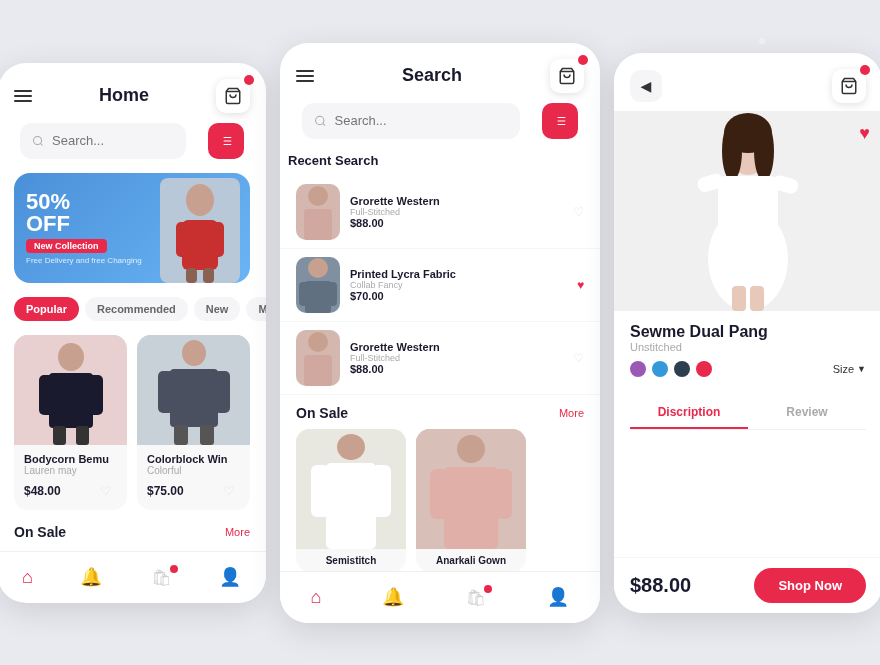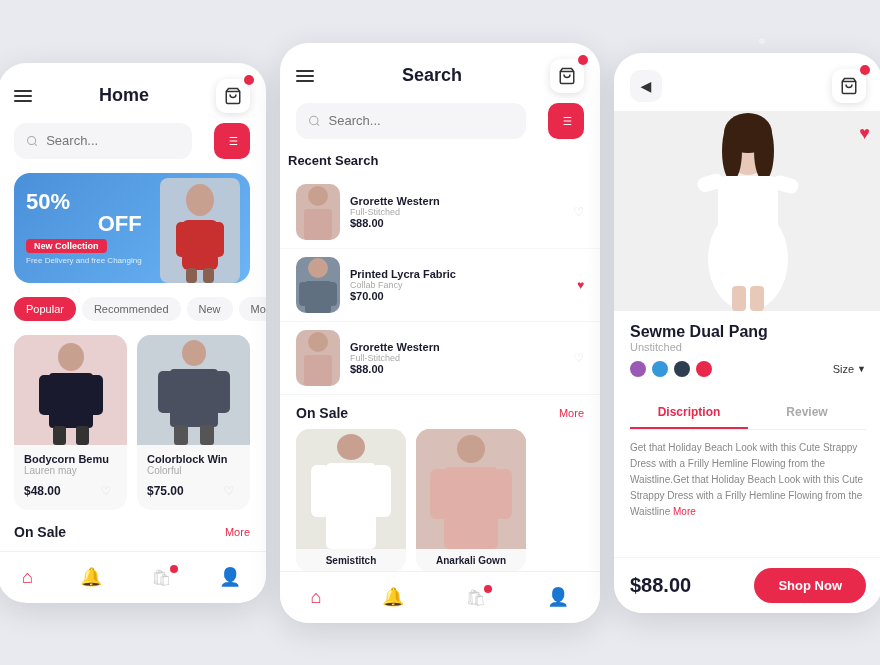--- a/index.html
+++ b/index.html
@@ -102,21 +102,21 @@
       right: -4px;
       width: 10px;
       height: 10px;
       background: #e8294c;
       border-radius: 50%;
     }
 
     
     .search-bar {
       display: flex;
-      margin: 0 16px 14px;
+      margin: 0 22px 14px;
       gap: 22px;
     }
 
     .search-input-wrap {
       flex: 1;
       background: #f5f5f7;
       border-radius: 12px;
       display: flex;
       align-items: center;
       padding: 8px 12px;
@@ -187,21 +187,21 @@
       gap: 6px;
       padding: 0 16px;
       margin-bottom: 14px;
       overflow: hidden;
     }
 
     .tab-btn {
       padding: 6px 12px;
       border-radius: 20px;
       font-size: 11px;
-      font-weight: 400;
+      font-weight: 700;
       cursor: pointer;
       white-space: nowrap;
       border: none;
       background: #f5f5f7;
       color: #666;
     }
 
     .tab-btn.active {
       background: #e8294c;
       color: white;
@@ -580,21 +580,21 @@
           <line x1="3" y1="6" x2="3.01" y2="6"></line>
           <line x1="3" y1="12" x2="3.01" y2="12"></line>
           <line x1="3" y1="18" x2="3.01" y2="18"></line>
         </svg>
       </div>
     </div>
 
     <div class="banner">
       <div class="banner-text">
         <div style="font-size:22px;font-weight:900;color:white;line-height:1;">50%</div>
-        <div style="font-size:22px;font-weight:900;color:white;line-height:1;text-align:right;">OFF</div>
+        <div style="font-size:22px;font-weight:900;color:white;line-height:1;">OFF</div>
         <div class="banner-new">New Collection</div>
         <div class="banner-sub">Free Delivery and free Changing</div>
       </div>
       <div class="banner-figure">
         <svg viewBox="0 0 80 105" width="80" height="105">
           <rect width="80" height="105" rx="8" fill="#b8c8d8"></rect>
 
           <ellipse cx="40" cy="22" rx="14" ry="16" fill="#c8a090"></ellipse>
           <rect x="22" y="42" width="36" height="50" rx="6" fill="#c83030"></rect>
           <rect x="16" y="44" width="14" height="35" rx="5" fill="#c83030"></rect>
@@ -888,24 +888,20 @@
           <span>Size</span>
           <span style="font-size:9px;">▼</span>
         </div>
       </div>
 
       <div class="detail-tabs">
         <div class="detail-tab active">Discription</div>
         <div class="detail-tab">Review</div>
       </div>
 
-      <div class="detail-description">
-        <span>Get that Holiday Beach Look with this Cute Strappy Dress with a Frilly Hemline Flowing from the Waistline.Get that Holiday Beach Look with this Cute Strappy Dress with a Frilly Hemline Flowing from the Waistline</span>
-        <span class="detail-more">More</span>
-      </div>
     </div>
 
     <div class="buy-bar">
       <span class="buy-price">$88.00</span>
       <button class="shop-now-btn">Shop Now</button>
     </div>
 
   </div>
 
 </div>

